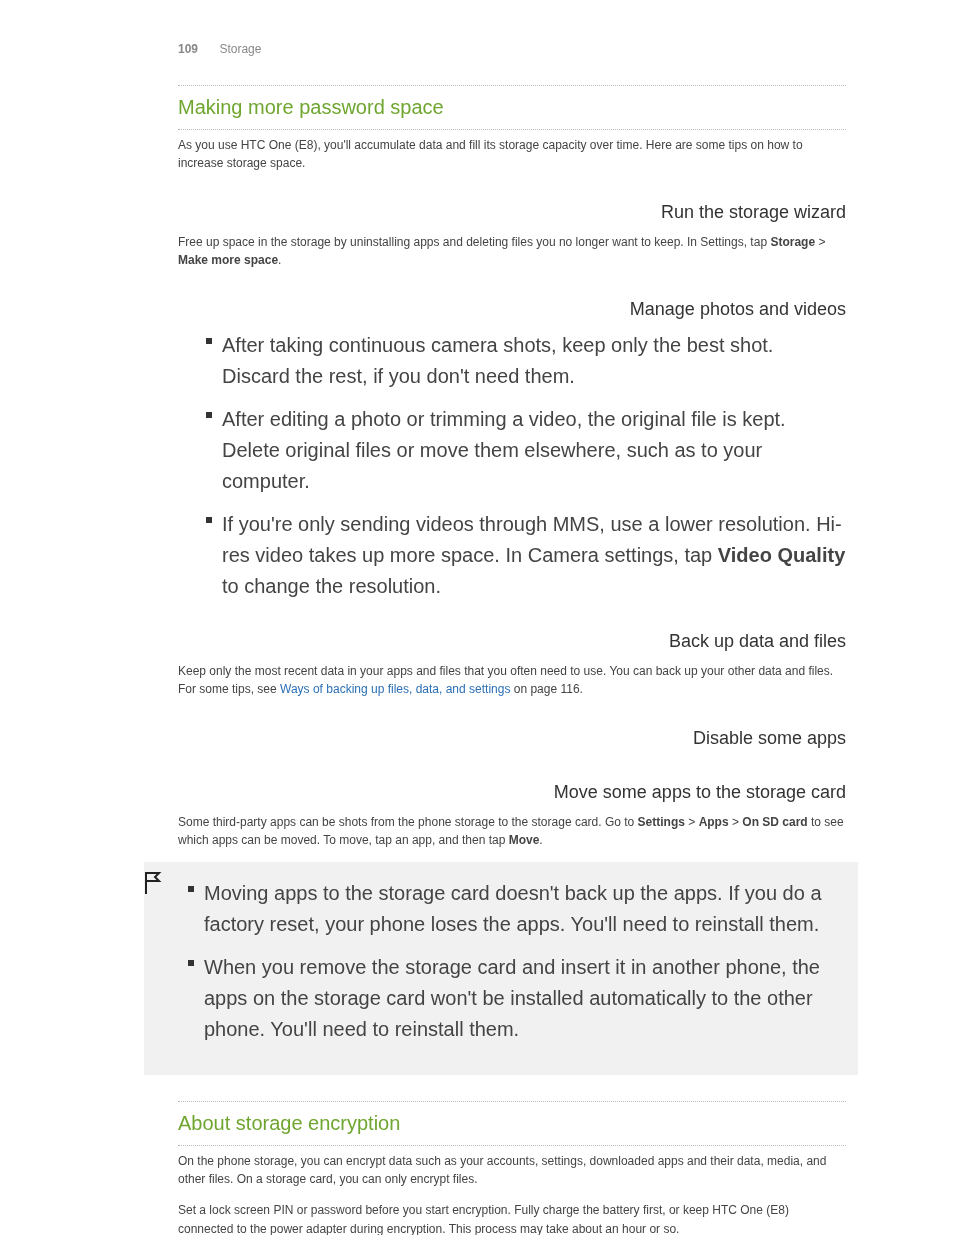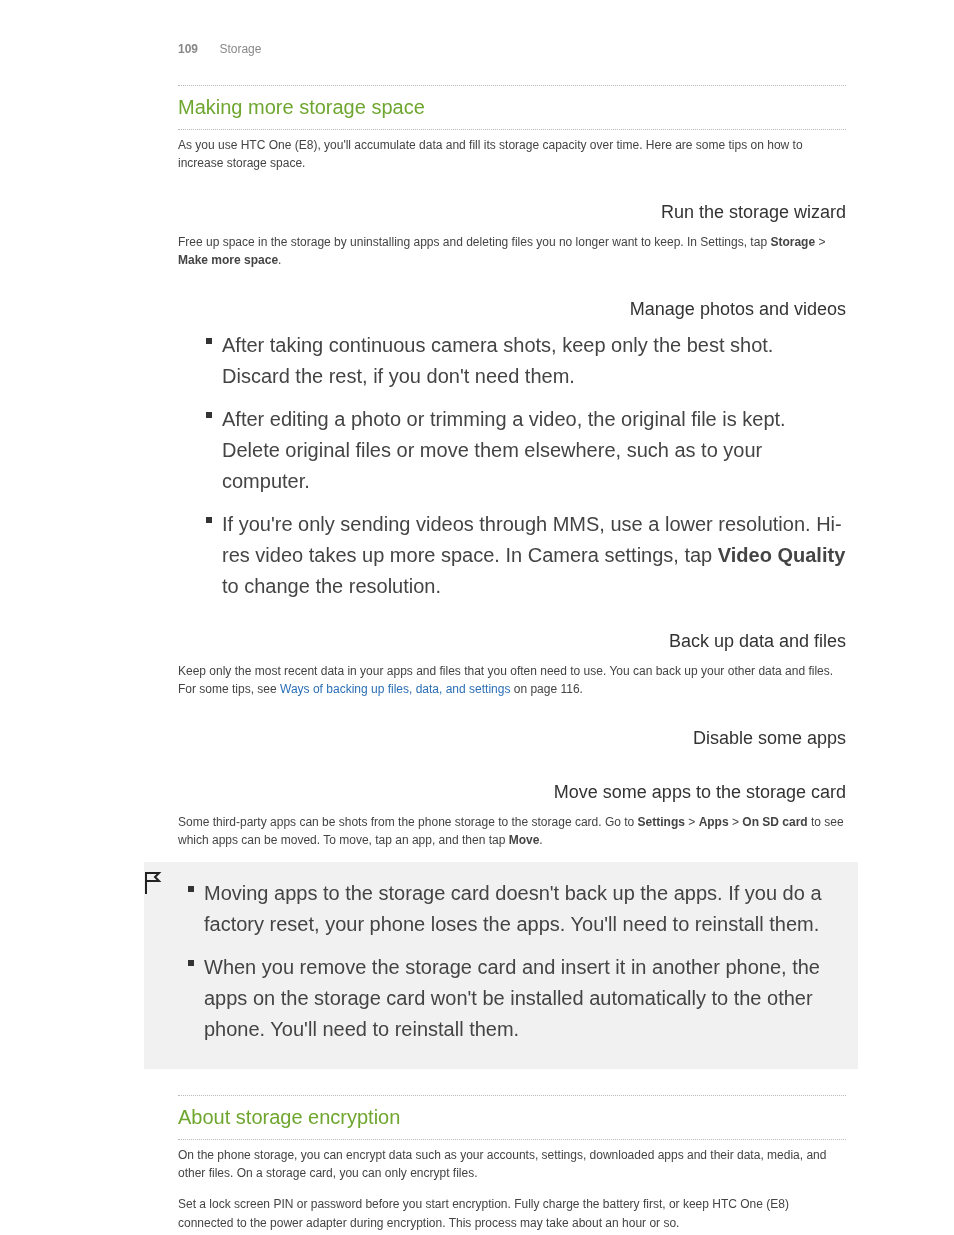--- a/index.html
+++ b/index.html
@@ -71,21 +71,21 @@
     left: 28px;
     top: 8px;
     width: 6px;
     height: 6px;
     background: #333333;
   }
   .note-block {
     background: #f1f1f1;
     margin-left: -34px;
     margin-right: -12px;
-    padding: 10px 12px 12px 34px;
+    padding: 10px 12px 18px 34px;
     position: relative;
   }
   .note-block .flag {
     position: absolute;
     left: -2px;
     top: 8px;
   }
   .note-block ul.sq > li {
     padding-left: 26px;
   }
@@ -100,21 +100,21 @@
 <body>
 
 <div class="page">
 
   <div class="running-head">
     <span class="page-num">109</span>
     <span>Storage</span>
   </div>
 
   <hr class="dotted-rule">
-  <h2 class="green">Making more storage space</h2>
+  <h2 class="green">Making more password space</h2>
   <hr class="dotted-rule">
 
   <p>As you use HTC One (E8), you'll accumulate data and fill its storage capacity over time. Here are some tips on how to increase storage space.</p>
 
   <h3 class="sub">Run the storage wizard</h3>
   <p>
     <span>Free up space in the storage by uninstalling apps and deleting files you no longer want to keep. In Settings, tap </span><b>Storage</b><span> &gt; </span><b>Make more space</b><span>.</span>
   </p>
 
   <h3 class="sub">Manage photos and videos</h3>

